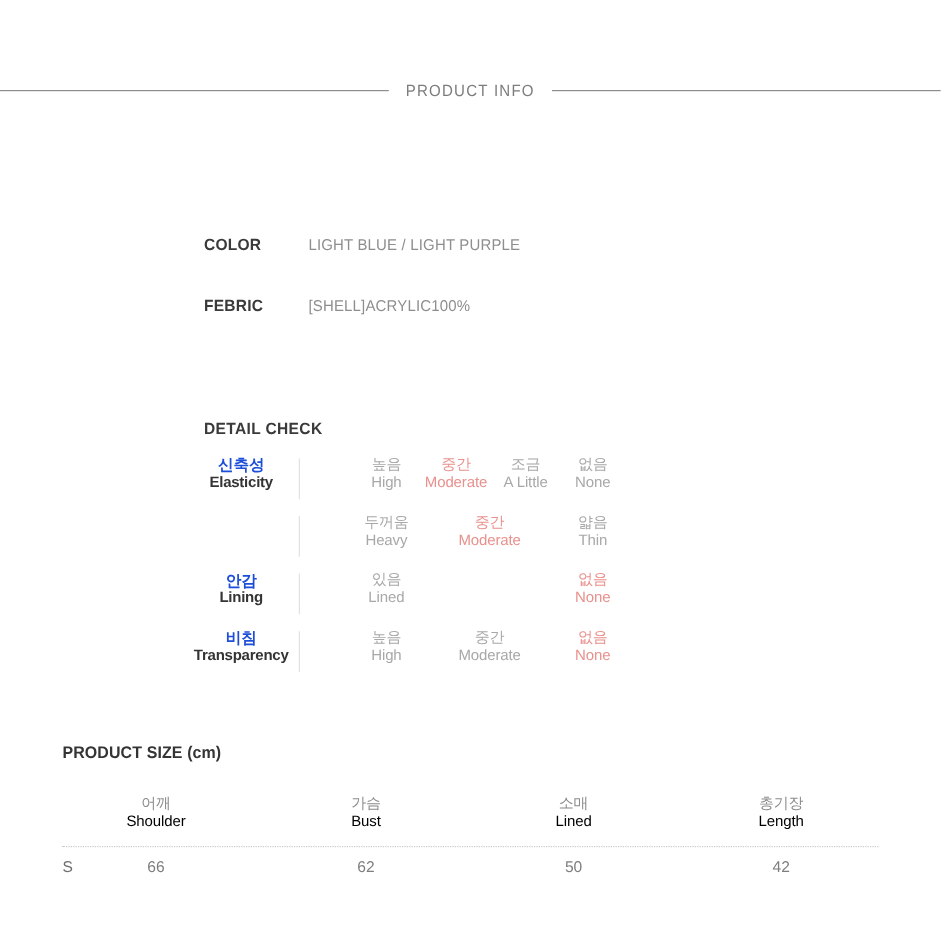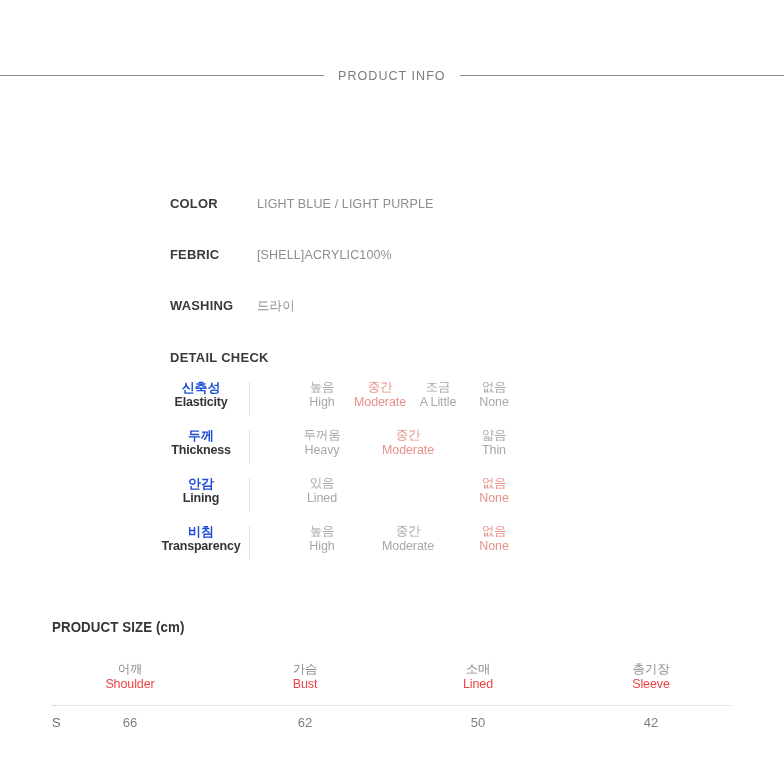--- a/index.html
+++ b/index.html
@@ -201,21 +201,21 @@
   }
   .size-cell .ko {
     display: block;
     font-size: 12.5px;
     color: #8c8c8c;
     letter-spacing: -0.2px;
   }
   .size-cell .en {
     display: block;
     font-size: 12.5px;
-    color: #ef4444;
+    color: #000000;
     letter-spacing: -0.1px;
   }
   .size-val {
     position: absolute;
     top: 9px;
     width: 120px;
     margin-left: -60px;
     text-align: center;
     font-size: 13px;
     color: #7e7e7e;
@@ -239,24 +239,20 @@
 
 <div class="spec-list">
   <div class="spec-row r0">
     <div class="spec-label">COLOR</div>
     <div class="spec-value">LIGHT BLUE /  LIGHT PURPLE</div>
   </div>
   <div class="spec-row r1">
     <div class="spec-label">FEBRIC</div>
     <div class="spec-value">[SHELL]ACRYLIC100%</div>
   </div>
-  <div class="spec-row r2">
-    <div class="spec-label">WASHING</div>
-    <div class="spec-value">드라이</div>
-  </div>
 </div>
 
 <div class="detail-title">DETAIL CHECK</div>
 
 <div class="detail-table">
 
   <div class="detail-row">
     <div class="divider"></div>
     <div class="dc-name">
       <span class="ko">신축성</span>
@@ -277,24 +273,20 @@
       </div>
       <div class="dc-opt" style="left: 230px;">
         <span class="ko">없음</span>
         <span class="en">None</span>
       </div>
     </div>
   </div>
 
   <div class="detail-row">
     <div class="divider"></div>
-    <div class="dc-name">
-      <span class="ko">두께</span>
-      <span class="en">Thickness</span>
-    </div>
     <div class="dc-opts">
       <div class="dc-opt" style="left: 58px;">
         <span class="ko">두꺼움</span>
         <span class="en">Heavy</span>
       </div>
       <div class="dc-opt active" style="left: 144px;">
         <span class="ko">중간</span>
         <span class="en">Moderate</span>
       </div>
       <div class="dc-opt" style="left: 230px;">
@@ -357,21 +349,21 @@
     <div class="size-cell" style="left: 253px;">
       <span class="ko">가슴</span>
       <span class="en">Bust</span>
     </div>
     <div class="size-cell" style="left: 426px;">
       <span class="ko">소매</span>
       <span class="en">Lined</span>
     </div>
     <div class="size-cell" style="left: 599px;">
       <span class="ko">총기장</span>
-      <span class="en">Sleeve</span>
+      <span class="en">Length</span>
     </div>
   </div>
 
   <div class="size-body">
     <div class="size-rowlabel">S</div>
     <div class="size-val" style="left: 78px;">66</div>
     <div class="size-val" style="left: 253px;">62</div>
     <div class="size-val" style="left: 426px;">50</div>
     <div class="size-val" style="left: 599px;">42</div>
   </div>

